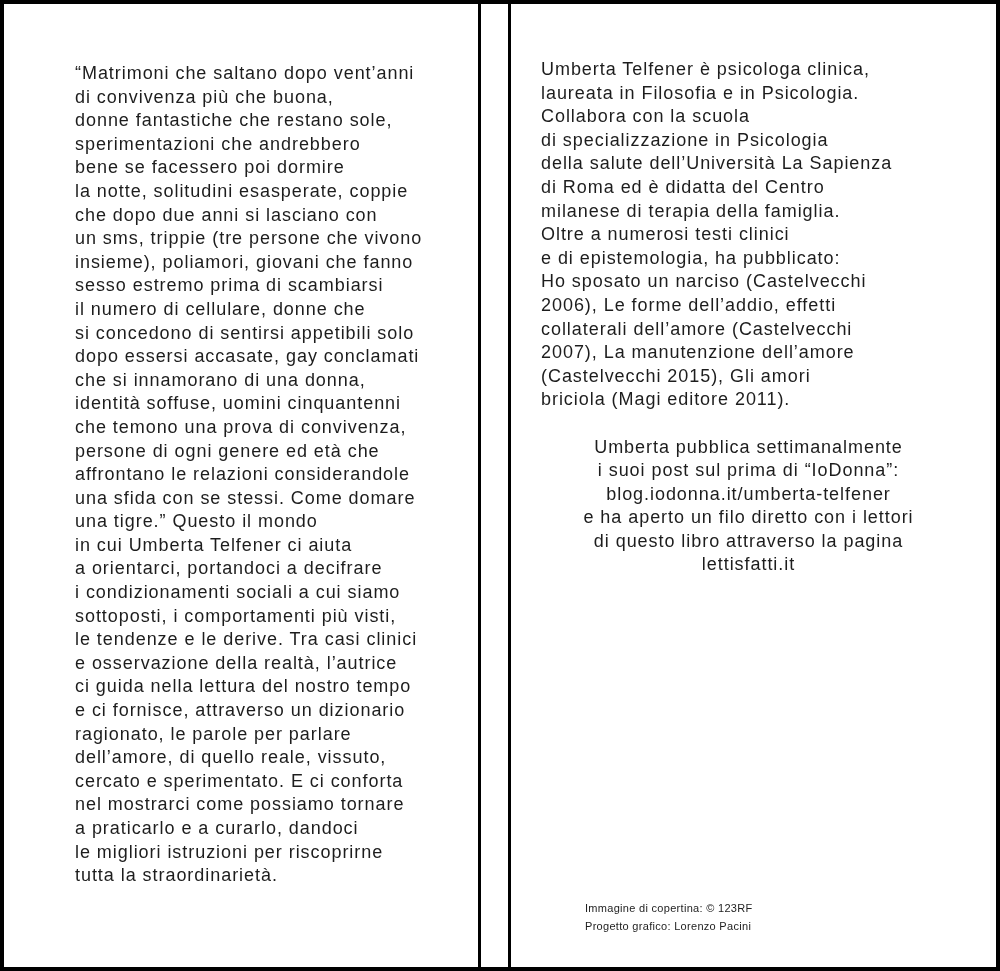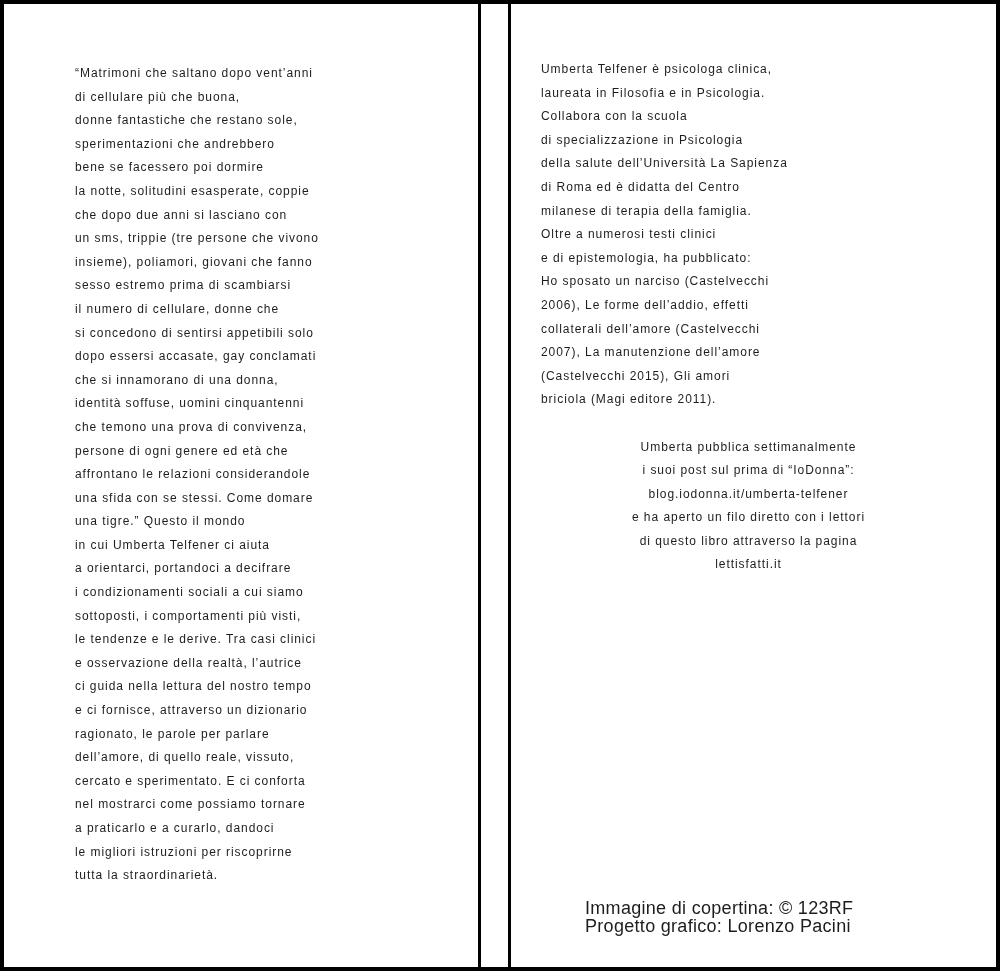--- a/index.html
+++ b/index.html
@@ -34,55 +34,55 @@
     border-right: 3px solid #000000;
     box-sizing: border-box;
   }
   .panel.right {
     flex: 1;
     position: relative;
     padding: 54px 40px 40px 30px;
   }
   .flap-text {
     color: #1d1d1d;
-    font-size: 12px;
+    font-size: 18px;
     font-weight: 500;
     line-height: 23.6px;
     letter-spacing: 0.95px;
     white-space: nowrap;
   }
   .flap-text .line {
     height: 23.6px;
   }
   .flap-text .it {
   }
   .para2 {
     margin-top: 23.6px;
     text-align: center;
   }
   .credits {
     position: absolute;
     left: 74px;
     bottom: 32px;
     color: #1d1d1d;
-    font-size: 18px;
+    font-size: 11px;
     line-height: 18px;
     letter-spacing: 0.3px;
     white-space: nowrap;
   }
 </style>
 </head>
 <body>
 
 <div class="jacket">
 
   <div class="panel left">
     <div class="flap-text">
         <div class="line"><span>“Matrimoni che saltano dopo vent’anni</span></div>
-        <div class="line"><span>di cellulare più che buona,</span></div>
+        <div class="line"><span>di convivenza più che buona,</span></div>
         <div class="line"><span>donne fantastiche che restano sole,</span></div>
         <div class="line"><span>sperimentazioni che andrebbero</span></div>
         <div class="line"><span>bene se facessero poi dormire</span></div>
         <div class="line"><span>la notte, solitudini esasperate, coppie</span></div>
         <div class="line"><span>che dopo due anni si lasciano con</span></div>
         <div class="line"><span>un sms, trippie (tre persone che vivono</span></div>
         <div class="line"><span>insieme), poliamori, giovani che fanno</span></div>
         <div class="line"><span>sesso estremo prima di scambiarsi</span></div>
         <div class="line"><span>il numero di cellulare, donne che</span></div>
         <div class="line"><span>si concedono di sentirsi appetibili solo</span></div>

